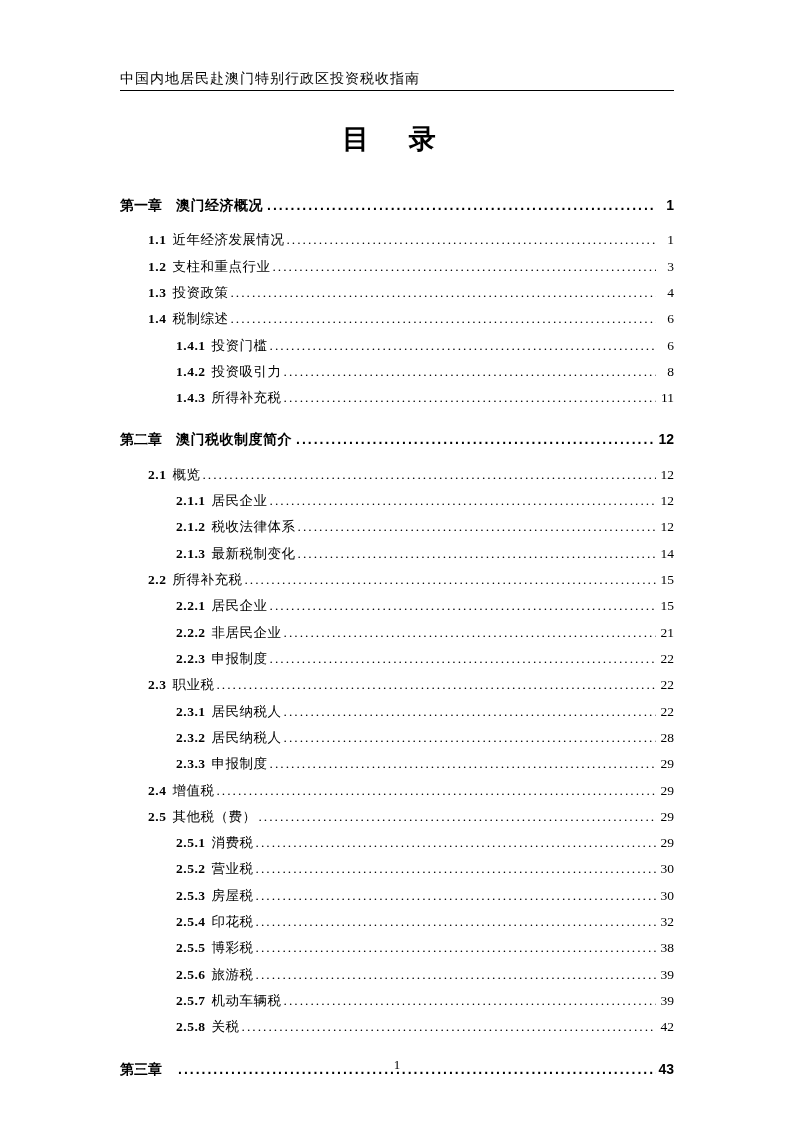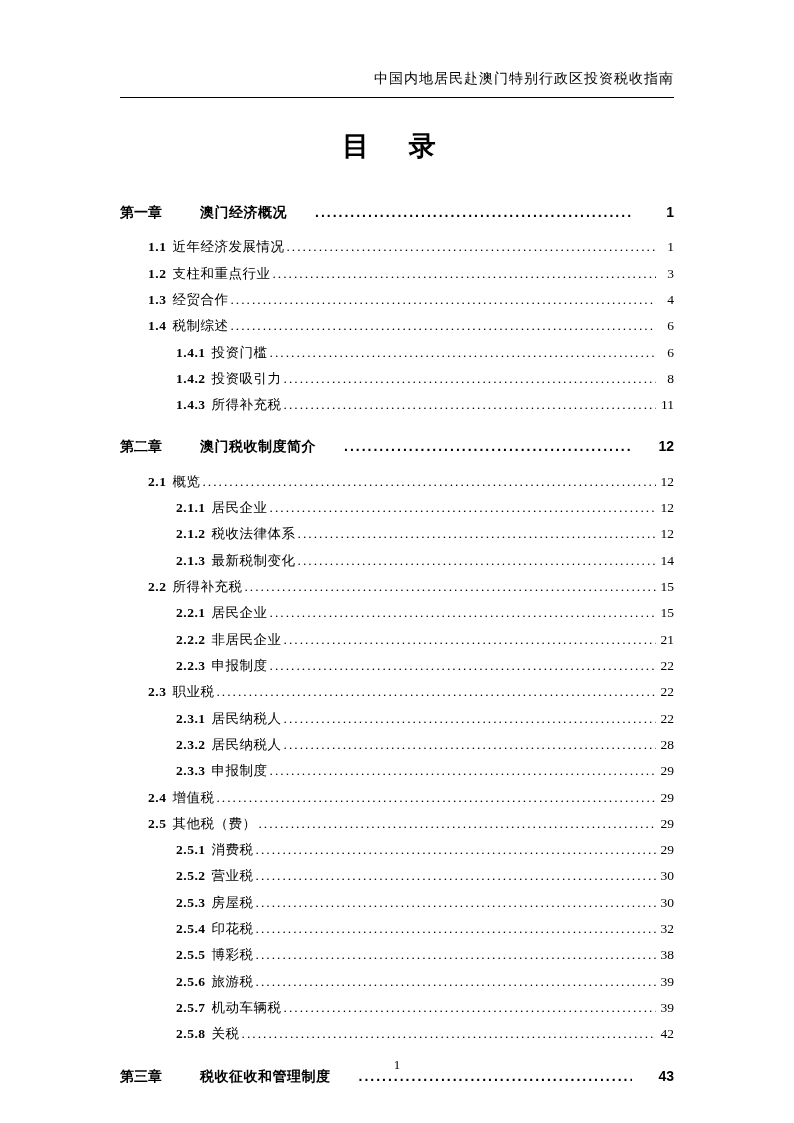--- a/index.html
+++ b/index.html
@@ -9,23 +9,23 @@
     }
     body {
       width: 794px;
       height: 1123px;
       background: #fff;
       font-family: "SimSun", "宋体", serif;
       padding: 70px 120px 50px 120px;
       position: relative;
     }
     .header {
-      text-align: right;
+      text-align: left;
       font-size: 14px;
-      margin-bottom: 9px;
+      margin-bottom: 2px;
       letter-spacing: 1px;
     }
     .header-line {
       border-top: 1px solid #000;
       margin-bottom: 30px;
     }
     .title {
       text-align: center;
       font-size: 27px;
       font-weight: bold;
@@ -38,21 +38,20 @@
       align-items: baseline;
       font-size: 13.5px;
       line-height: 1.95;
       white-space: nowrap;
     }
     .toc-line.chapter {
       font-weight: bold;
       font-size: 14px;
       margin-top: 15px;
       font-family: "SimHei", "黑体", sans-serif;
-      gap: 24px;
     }
     .toc-line.chapter:first-of-type {
       margin-top: 0;
     }
     .toc-line.section .toc-number {
       padding-left: 28px;
     }
     .toc-line.subsection .toc-number {
       padding-left: 56px;
     }
@@ -123,21 +122,21 @@
       <span class="toc-page">1</span>
     </div>
     <div class="toc-line section">
       <span class="toc-number">1.2</span>
       <span class="toc-text">支柱和重点行业</span>
       <span class="toc-dots">........................................................................................................................</span>
       <span class="toc-page">3</span>
     </div>
     <div class="toc-line section">
       <span class="toc-number">1.3</span>
-      <span class="toc-text">经贸合作</span>
+      <span class="toc-text">投资政策</span>
       <span class="toc-dots">........................................................................................................................</span>
       <span class="toc-page">4</span>
     </div>
     <div class="toc-line section">
       <span class="toc-number">1.4</span>
       <span class="toc-text">税制综述</span>
       <span class="toc-dots">........................................................................................................................</span>
       <span class="toc-page">6</span>
     </div>
     <div class="toc-line subsection">
@@ -292,19 +291,18 @@
       <span class="toc-page">39</span>
     </div>
     <div class="toc-line subsection">
       <span class="toc-number">2.5.8</span>
       <span class="toc-text">关税</span>
       <span class="toc-dots">........................................................................................................................</span>
       <span class="toc-page">42</span>
     </div>
     <div class="toc-line chapter">
       <span class="toc-chapter-prefix">第三章</span>
-      <span class="toc-text">税收征收和管理制度</span>
       <span class="toc-dots">........................................................................................................................</span>
       <span class="toc-page">43</span>
     </div>
   </div>
 
 <div class="page-number">1</div>
 
 </body></html>

